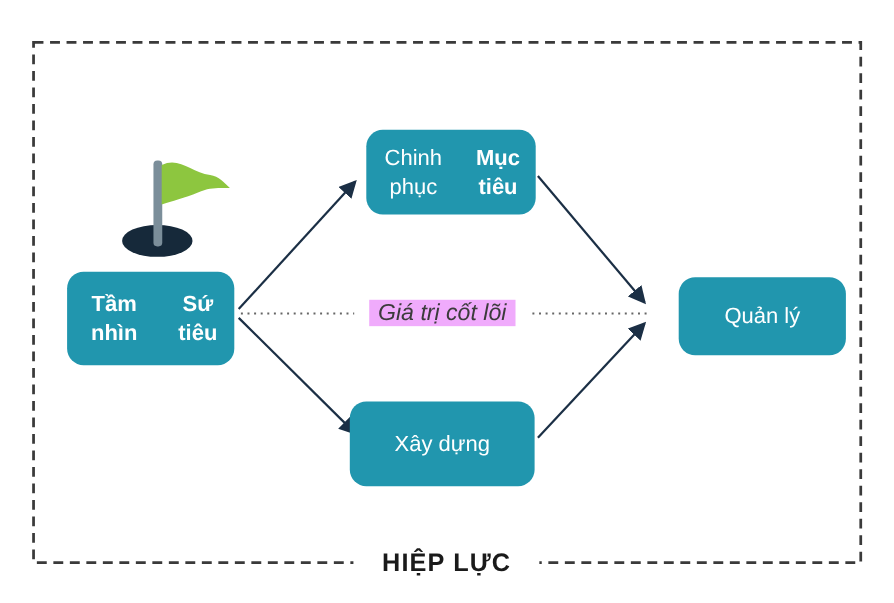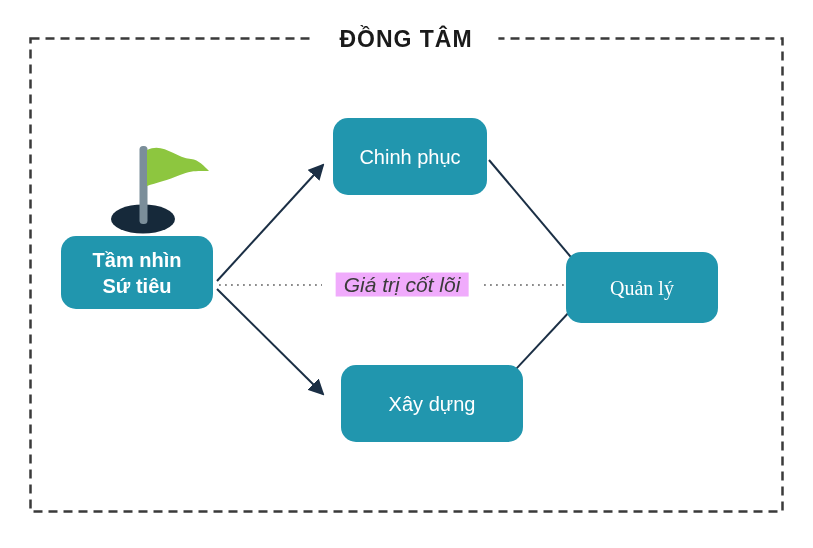--- a/index.html
+++ b/index.html
@@ -18,30 +18,30 @@
     padding:2px 26px;
     font-size:23px;font-weight:700;letter-spacing:1px;
     color:#1A1A1A;white-space:nowrap;
   }
   .frame-title.top{top:39px;}
   .frame-title.bottom{top:512px;}
   .node{
     position:absolute;z-index:2;
     background:#2196AE;color:#ffffff;
     border-radius:15px;
-    display:flex;flex-direction:column;align-items:center;justify-content:center;
+    display:flex;flex-direction:row;align-items:center;justify-content:center;
     text-align:center;font-size:20px;line-height:26px;
   }
   .node .l1{font-weight:400;}
   .node .l2{font-weight:700;}
   .node.both-bold .l1{font-weight:700;}
-  .node.vision{left:61px;top:236px;width:152px;height:73px;}
+  .node.vision{left:61px;top:247px;width:152px;height:85px;}
   .node.goal{left:333px;top:118px;width:154px;height:77px;}
-  .node.team{left:341px;top:365px;width:182px;height:77px;}
-  .node.commitment{left:566px;top:252px;width:152px;height:71px;font-family:Liberation Serif, serif;}
+  .node.team{left:318px;top:365px;width:168px;height:77px;}
+  .node.commitment{left:617px;top:252px;width:152px;height:71px;}
   .center-label{
     position:absolute;z-index:2;
     left:402px;top:285px;transform:translate(-50%,-52%);
     font-style:italic;font-size:21px;color:#3B3B3B;
     white-space:nowrap;background:#f0abfc;padding:0 8px;
   }
 </style>
 </head>
 <body>
 
@@ -69,29 +69,30 @@
       <line x1="489" y1="160" x2="586" y2="275" marker-end="url(#ah)"></line>
       <line x1="489" y1="398" x2="586" y2="294" marker-end="url(#ah)"></line>
     </g>
 
     <g stroke="#666666" stroke-width="1.7" stroke-dasharray="1.8 4.2">
       <line x1="219" y1="285" x2="322" y2="285"></line>
       <line x1="484" y1="285" x2="592" y2="285"></line>
     </g>
   </svg>
 
-  <div class="frame-title top">ĐỒNG TÂM</div>
+  <div class="frame-title bottom">HIỆP LỰC</div>
 
   <div class="node vision both-bold">
     <span class="l1">Tầm nhìn</span>
     <span class="l2">Sứ tiêu</span>
   </div>
 
   <div class="node goal">
     <span class="l1">Chinh phục</span>
+    <span class="l2">Mục tiêu</span>
   </div>
 
   <div class="node team">
     <span class="l1">Xây dựng</span>
   </div>
 
   <div class="node commitment">
     <span class="l1">Quản lý</span>
   </div>
 

